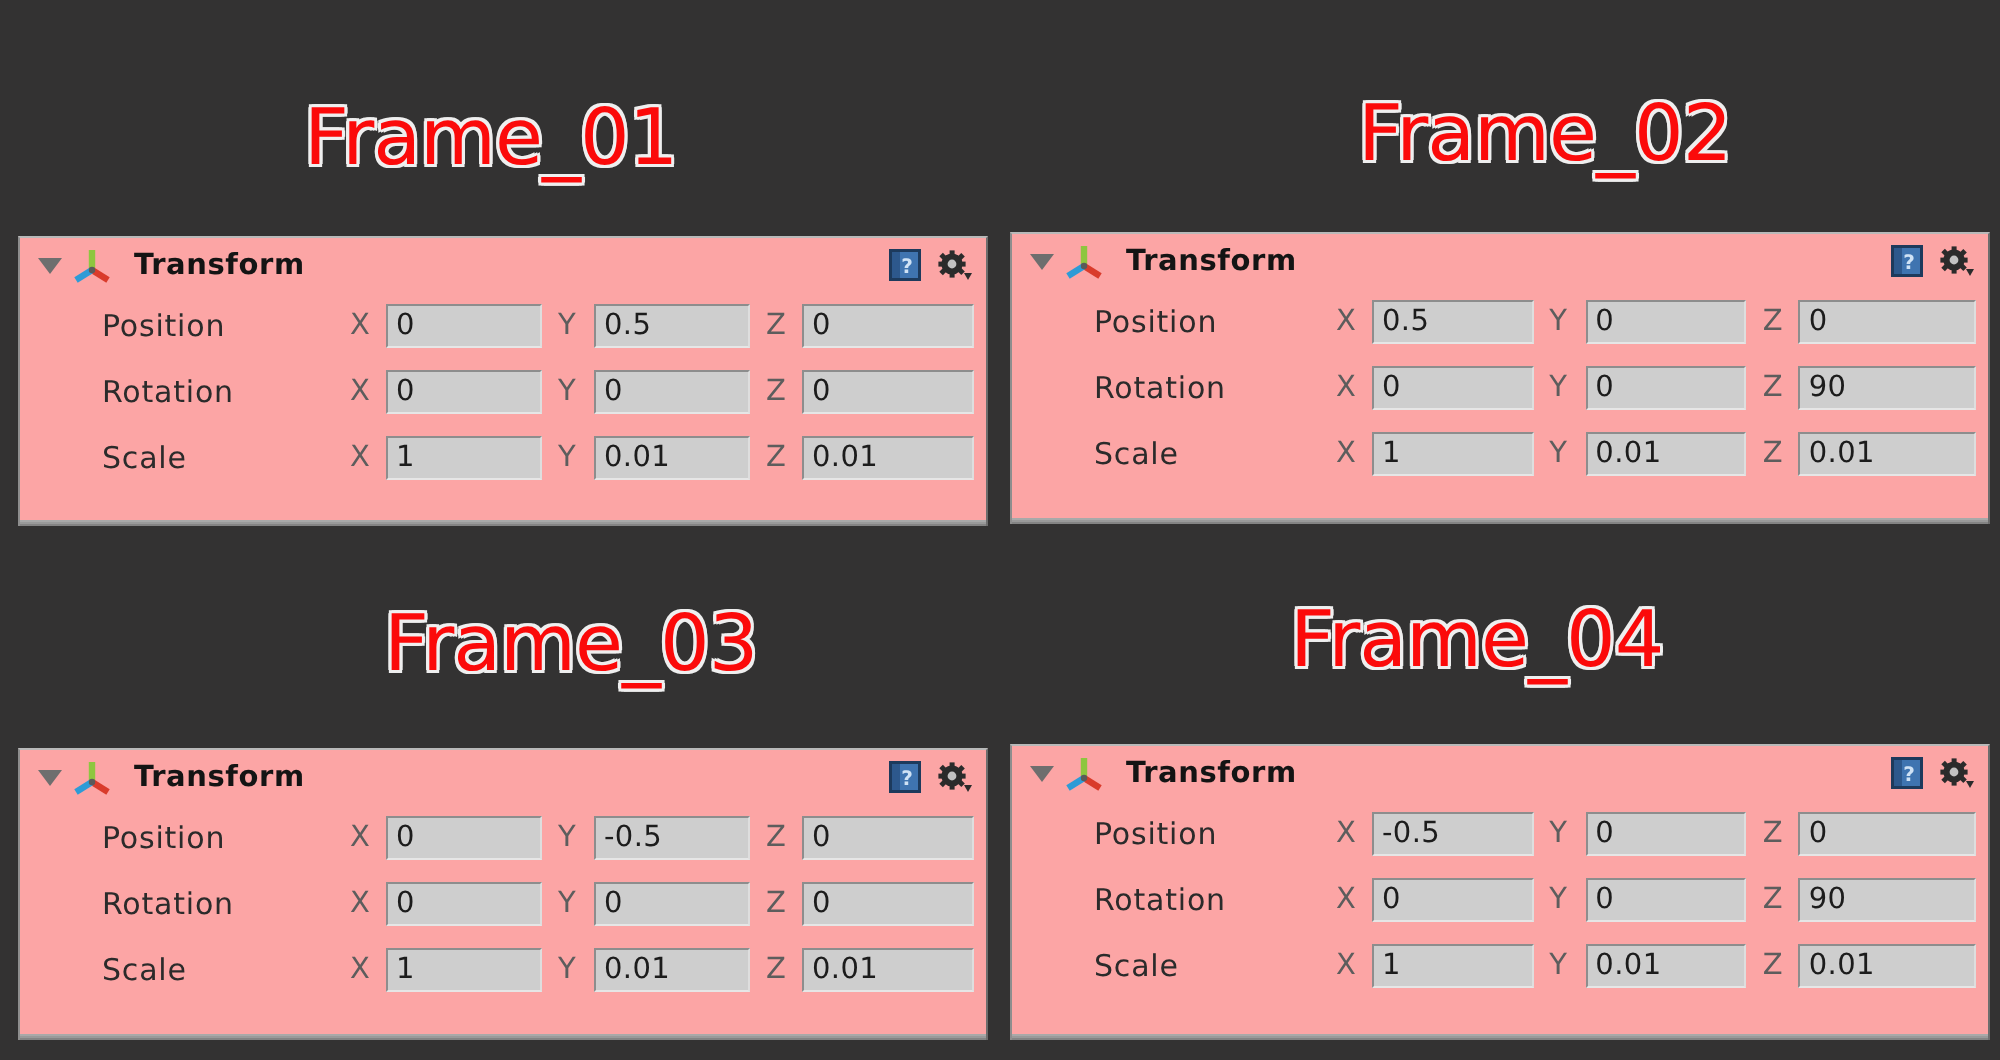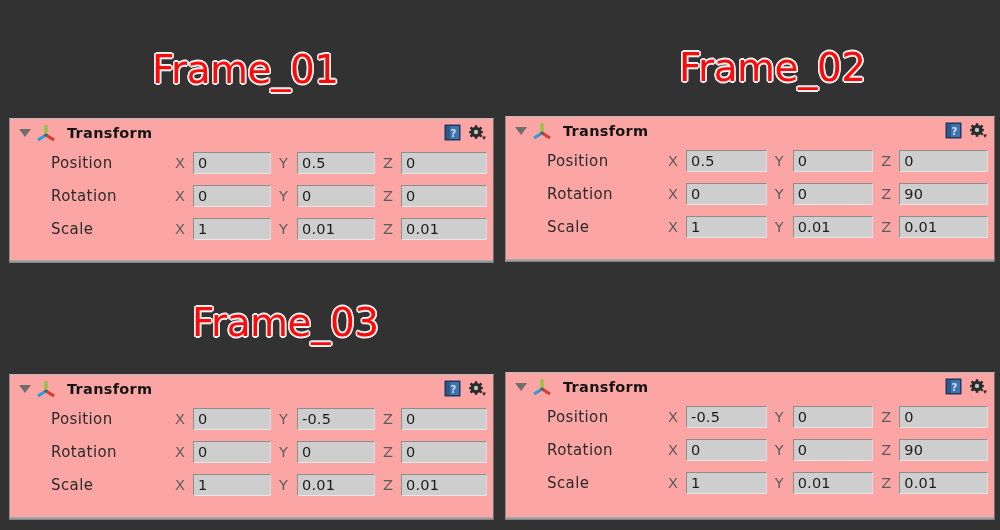--- a/index.html
+++ b/index.html
@@ -451,20 +451,21 @@
           <div class="axis-cell">
             <span class="axis-letter">Z</span>
             <div class="num-field">0.01</div>
           </div>
         </div>
       </div>
     </div>
     <div class="panel-bottom-rule"></div>
   </div>
 
+  <div class="frame-title" style="left:645px; top:301px;">Frame_04</div>
 
   <div class="inspector cut-bottom" style="left:505px; top:372px; width:490px; height:148px;">
     <div class="comp-header">
       <div class="foldout"></div>
       <svg class="gizmo-icon" viewBox="0 0 22 20">
         <line x1="11" y1="12" x2="11" y2="2" stroke="#8ec63f" stroke-width="3.2"></line>
         <line x1="11" y1="12" x2="19" y2="17" stroke="#d93b2b" stroke-width="3.2"></line>
         <line x1="11" y1="12" x2="3" y2="17" stroke="#2e9bd6" stroke-width="3.2"></line>
         <circle cx="11" cy="12" r="1.6" fill="#5a5a5a"></circle>
       </svg>

